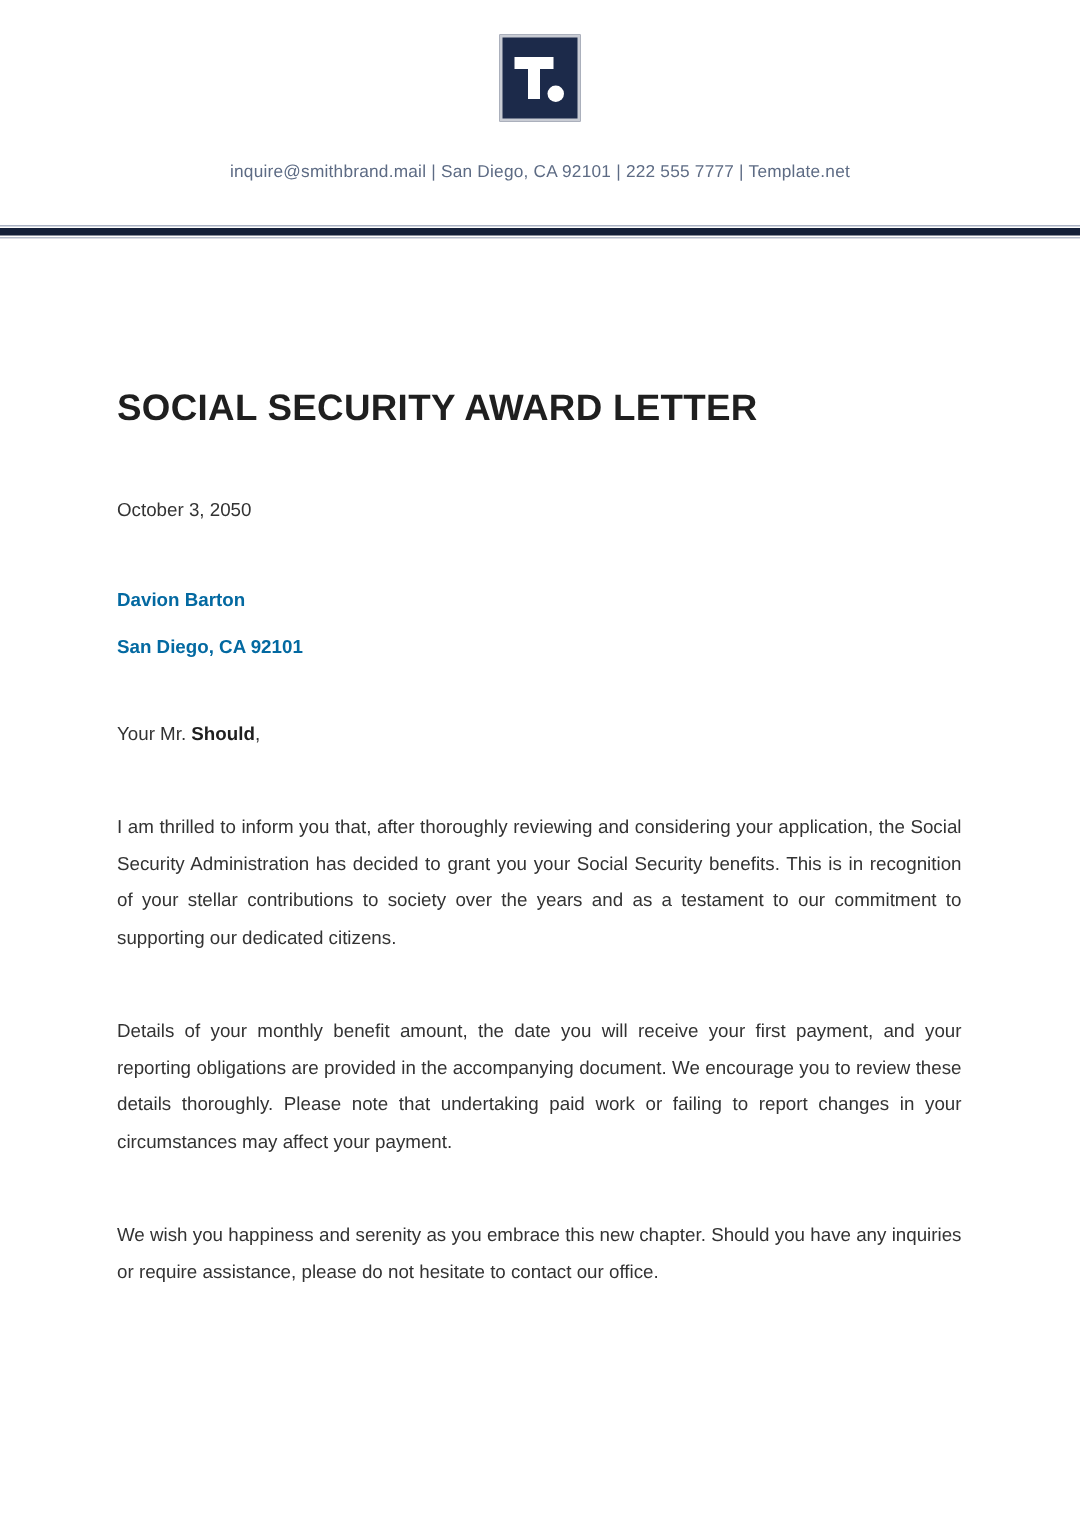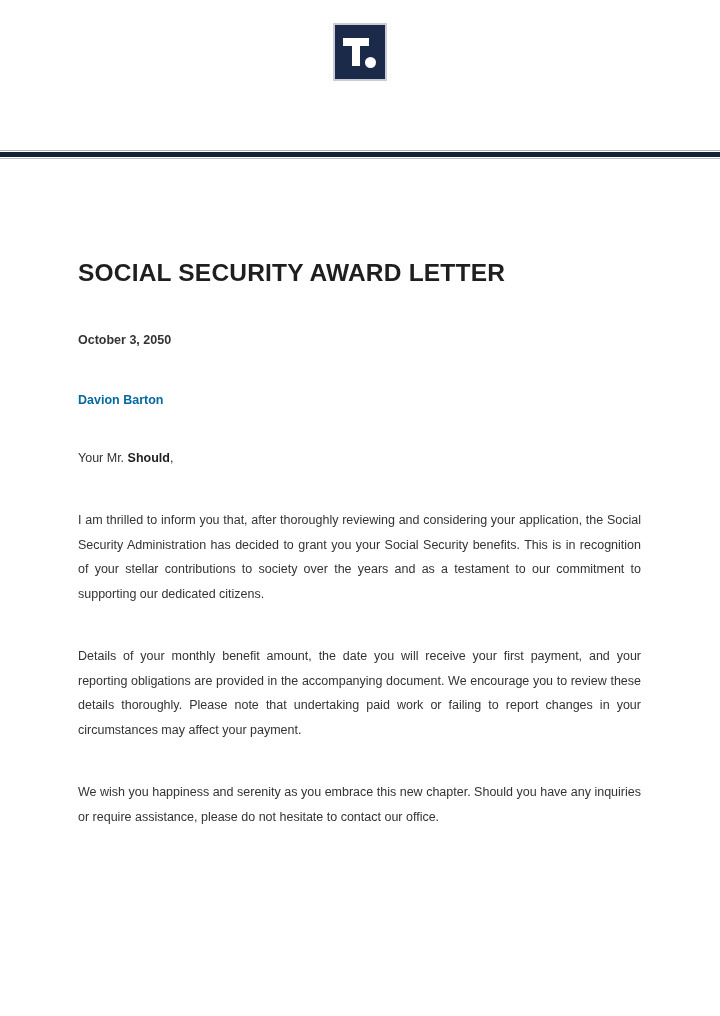--- a/index.html
+++ b/index.html
@@ -151,21 +151,21 @@
     font-weight: 700;
     color: #1f1f1f;
     line-height: 16px;
     margin-bottom: 15px;
   }
   .placeholder-line:last-child { margin-bottom: 0; }
 
   .date-line {
     margin-top: 44px;
     font-size: 12.5px;
-    font-weight: 700;
+    font-weight: 400;
     color: #333333;
     line-height: 16px;
   }
 
   .recipient-block {
     margin-top: 44px;
   }
   .recipient-line {
     font-size: 12.5px;
     font-weight: 700;
@@ -208,37 +208,39 @@
     <div class="logo-wrap">
       <div class="logo-mark">
         <div class="logo-glyph">
           <span class="t-bar"></span>
           <span class="t-stem"></span>
           <span class="t-dot"></span>
         </div>
       </div>
     </div>
 
+    <div class="contact-line">inquire@smithbrand.mail | San Diego, CA 92101 | 222 555 7777 | Template.net</div>
   </div>
 
   <div class="divider">
     <div class="rule-thin-top"></div>
     <div class="rule-main"></div>
     <div class="rule-thin-bottom"></div>
   </div>
 
   <div class="content">
 
     <h1 class="doc-title">SOCIAL SECURITY AWARD LETTER</h1>
 
 
     <div class="date-line">October 3, 2050</div>
 
     <div class="recipient-block">
       <div class="recipient-line">Davion Barton</div>
+      <div class="recipient-line">San Diego, CA 92101</div>
     </div>
 
     <div class="salutation"><span>Your Mr. </span><b>Should</b><span>,</span></div>
 
     <p class="body-paragraph">I am thrilled to inform you that, after thoroughly reviewing and considering your application, the Social Security Administration has decided to grant you your Social Security benefits. This is in recognition of your stellar contributions to society over the years and as a testament to our commitment to supporting our dedicated citizens.</p>
 
     <p class="body-paragraph">Details of your monthly benefit amount, the date you will receive your first payment, and your reporting obligations are provided in the accompanying document. We encourage you to review these details thoroughly. Please note that undertaking paid work or failing to report changes in your circumstances may affect your payment.</p>
 
     <p class="body-paragraph">We wish you happiness and serenity as you embrace this new chapter. Should you have any inquiries or require assistance, please do not hesitate to contact our office.</p>
 

